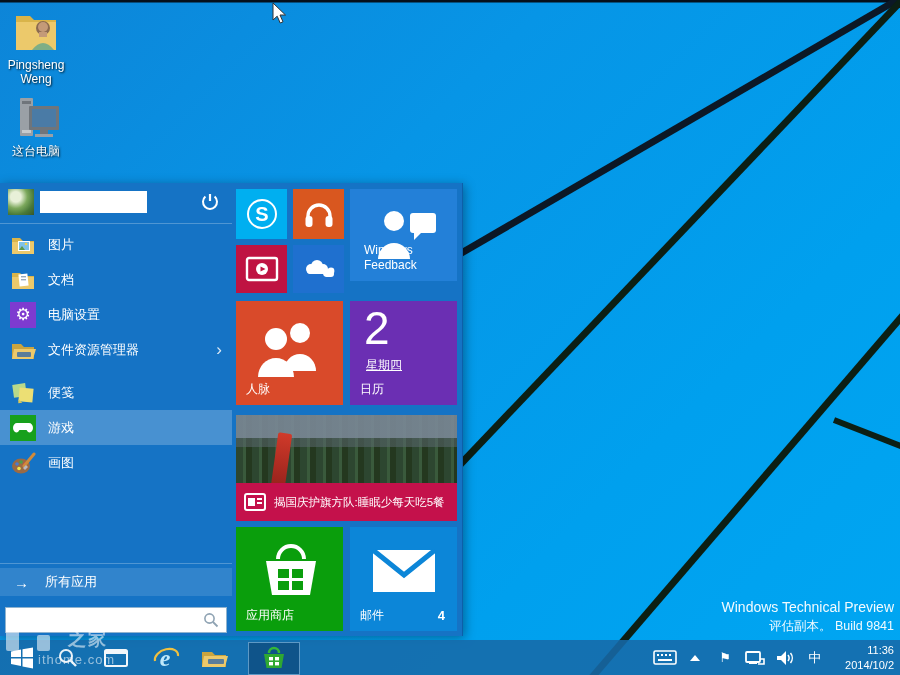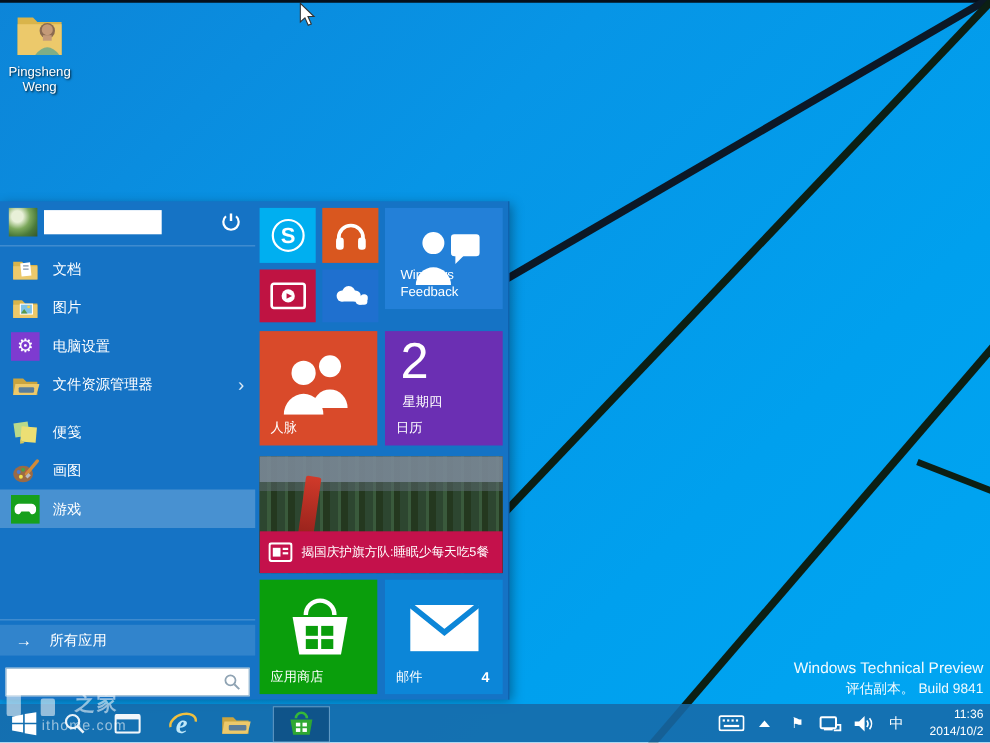--- a/index.html
+++ b/index.html
@@ -44,21 +44,21 @@
   .sm-allapps .ar { font-size:15px; margin-right:16px; }
   .sm-search { position:absolute; left:5px; top:424px; width:222px; height:26px; background:#fff; border:1px solid #8fb3cf; display:flex; align-items:center; }
   .sm-search input { flex:1; border:none; outline:none; height:100%; font-size:13px; padding:0 6px; background:transparent; }
 
   
   .tile { position:absolute; color:#fff; overflow:hidden; cursor:default; }
   .tile .t-label { position:absolute; left:10px; bottom:8px; font-size:12px; line-height:1.25; }
   .tile .t-badge { position:absolute; right:12px; bottom:8px; font-size:13px; font-weight:bold; }
   .tile .t-center { position:absolute; left:0; top:0; right:0; bottom:0; display:flex; align-items:center; justify-content:center; }
   .tile-cal-num { position:absolute; left:14px; top:0px; font-size:46px; font-weight:300; }
-  .tile-cal-wd { position:absolute; left:16px; top:56px; font-size:12px; }
+  .tile-cal-wd { position:absolute; left:16px; top:56px; font-size:12px;text-decoration:underline; }
   .photo-tile { background:
       linear-gradient(180deg, rgba(122,136,150,.9) 0 22%, rgba(90,104,110,.55) 22% 30%, rgba(47,74,52,0) 30%),
       repeating-linear-gradient(90deg, #2d4630 0 7px, #3a5a3c 7px 10px, #24381f 10px 16px),
       linear-gradient(180deg,#6f7f8a 0%,#44584a 40%,#2c4630 100%); }
   .photo-flag { position:absolute; left:38px; top:18px; width:14px; height:62px; background:linear-gradient(180deg,#d03a2a,#8f1f1a); transform:rotate(8deg); border-radius:2px; }
   .photo-cap { position:absolute; left:0; right:0; bottom:0; height:38px; display:flex; align-items:center; padding:0 8px; gap:8px; }
   .photo-cap .txt { font-size:11.5px; line-height:1.3; }
 
   
   #taskbar { position:absolute; left:0; top:640px; width:900px; height:35px;
@@ -90,20 +90,32 @@
       <path d="M6,10 h14 l4,4 h22 v30 h-40 z" fill="#d9b44a"></path>
       <rect x="6" y="16" width="40" height="28" fill="#ecc96b"></rect>
       <circle cx="33" cy="22" r="7" fill="#8a6a50"></circle>
       <circle cx="33" cy="21" r="5" fill="#c49a78"></circle>
       <path d="M22,44 q11,-14 22,0 z" fill="#7fae86"></path>
       <rect x="29" y="26" width="8" height="5" fill="#c49a78"></rect>
     </svg>
     <div class="lbl">Pingsheng Weng</div>
   </div>
 
+  <div class="desk-icon" style="left:0px; top:94px;">
+    <svg width="52" height="48" style="margin:0 auto">
+      <rect x="10" y="4" width="13" height="38" rx="1" fill="#9aa0a6"></rect>
+      <rect x="12" y="7" width="9" height="3" fill="#6f757b"></rect>
+      <rect x="12" y="36" width="9" height="3" fill="#c6cacd"></rect>
+      <rect x="19" y="12" width="30" height="24" rx="1" fill="#6f757b"></rect>
+      <rect x="22" y="15" width="24" height="18" fill="#4a7ba6"></rect>
+      <rect x="30" y="36" width="8" height="4" fill="#6f757b"></rect>
+      <rect x="25" y="40" width="18" height="3" fill="#9aa0a6"></rect>
+    </svg>
+    <div class="lbl">这台电脑</div>
+  </div>
 
   <div class="watermark">
     <div class="l1">Windows Technical Preview</div>
     <div class="l2">评估副本。 Build 9841</div>
   </div>
 
   <div class="site-mark">
     <div class="blocks">
       <span class="blk" style="width:13px;height:22px"></span>
       <span class="blk" style="width:13px;height:16px"></span>
@@ -120,50 +132,50 @@
       <div class="sm-power">
         <svg width="20" height="20">
           <path d="M10,2 v7" stroke="#fff" stroke-width="2.2" fill="none"></path>
           <path d="M5.4,4.6 a7,7 0 1 0 9.2,0" stroke="#fff" stroke-width="2" fill="none"></path>
         </svg>
       </div>
     </div>
     <div class="sm-divider" style="top:40px"></div>
 
     <div class="sm-items">
-
-      <div class="sm-item">
-        <span class="ic">
-          <svg width="26" height="26">
-              <path d="M2,6 h8 l3,3 h11 v13 h-22 z" fill="#d9b44a"></path>
-              <rect x="2" y="10" width="22" height="12" fill="#ecc96b"></rect>
-              <rect x="9" y="7" width="9" height="12" fill="#fff" transform="rotate(-6 13 13)"></rect>
-              <rect x="11" y="9" width="5" height="1.4" fill="#9ab"></rect>
-              <rect x="11" y="12" width="5" height="1.4" fill="#9ab"></rect>
-            </svg>
-        </span>
-        <span>文档</span>
-      </div>
 
       <div class="sm-item">
         <span class="ic">
           <svg width="26" height="26">
               <path d="M2,6 h8 l3,3 h11 v13 h-22 z" fill="#d9b44a"></path>
               <rect x="2" y="10" width="22" height="12" fill="#ecc96b"></rect>
               <rect x="8" y="9" width="12" height="10" fill="#fff"></rect>
               <rect x="9" y="10" width="10" height="8" fill="#7ec3e8"></rect>
               <path d="M9,18 l3,-4 3,4 z" fill="#5a9a4a"></path>
               <circle cx="16" cy="12" r="1.3" fill="#f2d24a"></circle>
             </svg>
         </span>
         <span>图片</span>
       </div>
 
       <div class="sm-item">
         <span class="ic">
+          <svg width="26" height="26">
+              <path d="M2,6 h8 l3,3 h11 v13 h-22 z" fill="#d9b44a"></path>
+              <rect x="2" y="10" width="22" height="12" fill="#ecc96b"></rect>
+              <rect x="9" y="7" width="9" height="12" fill="#fff" transform="rotate(-6 13 13)"></rect>
+              <rect x="11" y="9" width="5" height="1.4" fill="#9ab"></rect>
+              <rect x="11" y="12" width="5" height="1.4" fill="#9ab"></rect>
+            </svg>
+        </span>
+        <span>文档</span>
+      </div>
+
+      <div class="sm-item">
+        <span class="ic">
           <span class="tile-ic" style="background-color: rgb(126, 59, 208);">⚙</span>
         </span>
         <span>电脑设置</span>
       </div>
 
       <div class="sm-item">
         <span class="ic">
           <svg width="26" height="26">
               <path d="M2,7 h9 l3,3 h10 v12 h-22 z" fill="#c9a43f"></path>
               <path d="M4,12 h22 l-3,10 h-21 z" fill="#ecc96b"></path>
@@ -180,46 +192,46 @@
 
       <div class="sm-item">
         <span class="ic">
           <svg width="26" height="26">
               <rect x="3" y="4" width="13" height="13" fill="#b9d98a" transform="rotate(-8 9 10)"></rect>
               <rect x="9" y="8" width="14" height="14" fill="#ecdf74" transform="rotate(5 16 15)"></rect>
               <path d="M9,20 l4,3 l-4,1 z" fill="#d8c75a" transform="rotate(5 16 15)"></path>
             </svg>
         </span>
         <span>便笺</span>
+      </div>
+
+      <div class="sm-item hl">
+        <span class="ic">
+          <span class="tile-ic" style="background-color: rgb(23, 160, 28);">
+            <svg width="20" height="12">
+                <path d="M4,1 h12 a4,5 0 0 1 4,5 a3.5,4.5 0 0 1 -5,4 l-1.5,-2 h-7 l-1.5,2 a3.5,4.5 0 0 1 -5,-4 a4,5 0 0 1 4,-5 z" fill="#fff"></path>
+              </svg>
+          </span>
+        </span>
+        <span>游戏</span>
       </div>
 
       <div class="sm-item">
         <span class="ic">
           <svg width="26" height="26">
               <ellipse cx="11" cy="16" rx="9" ry="7.5" fill="#9a6a45"></ellipse>
               <circle cx="7" cy="14" r="1.8" fill="#4a7bd0"></circle>
               <circle cx="11" cy="12" r="1.8" fill="#4aa04a"></circle>
               <circle cx="15" cy="14" r="1.8" fill="#d04a4a"></circle>
               <circle cx="9" cy="18.5" r="1.8" fill="#f2e24a"></circle>
               <path d="M14,16 L24,4" stroke="#d08a3a" stroke-width="3" stroke-linecap="round"></path>
               <path d="M13,18 l3,-3 2,2 -3,3 z" fill="#b8b8c0"></path>
             </svg>
         </span>
         <span>画图</span>
-      </div>
-
-      <div class="sm-item hl">
-        <span class="ic">
-          <span class="tile-ic" style="background-color: rgb(23, 160, 28);">
-            <svg width="20" height="12">
-                <path d="M4,1 h12 a4,5 0 0 1 4,5 a3.5,4.5 0 0 1 -5,4 l-1.5,-2 h-7 l-1.5,2 a3.5,4.5 0 0 1 -5,-4 a4,5 0 0 1 4,-5 z" fill="#fff"></path>
-              </svg>
-          </span>
-        </span>
-        <span>游戏</span>
       </div>
     </div>
 
     <div class="sm-divider" style="top:380px"></div>
 
     <div class="sm-allapps">
       <span class="ar">→</span>
       <span>所有应用</span>
     </div>
 

